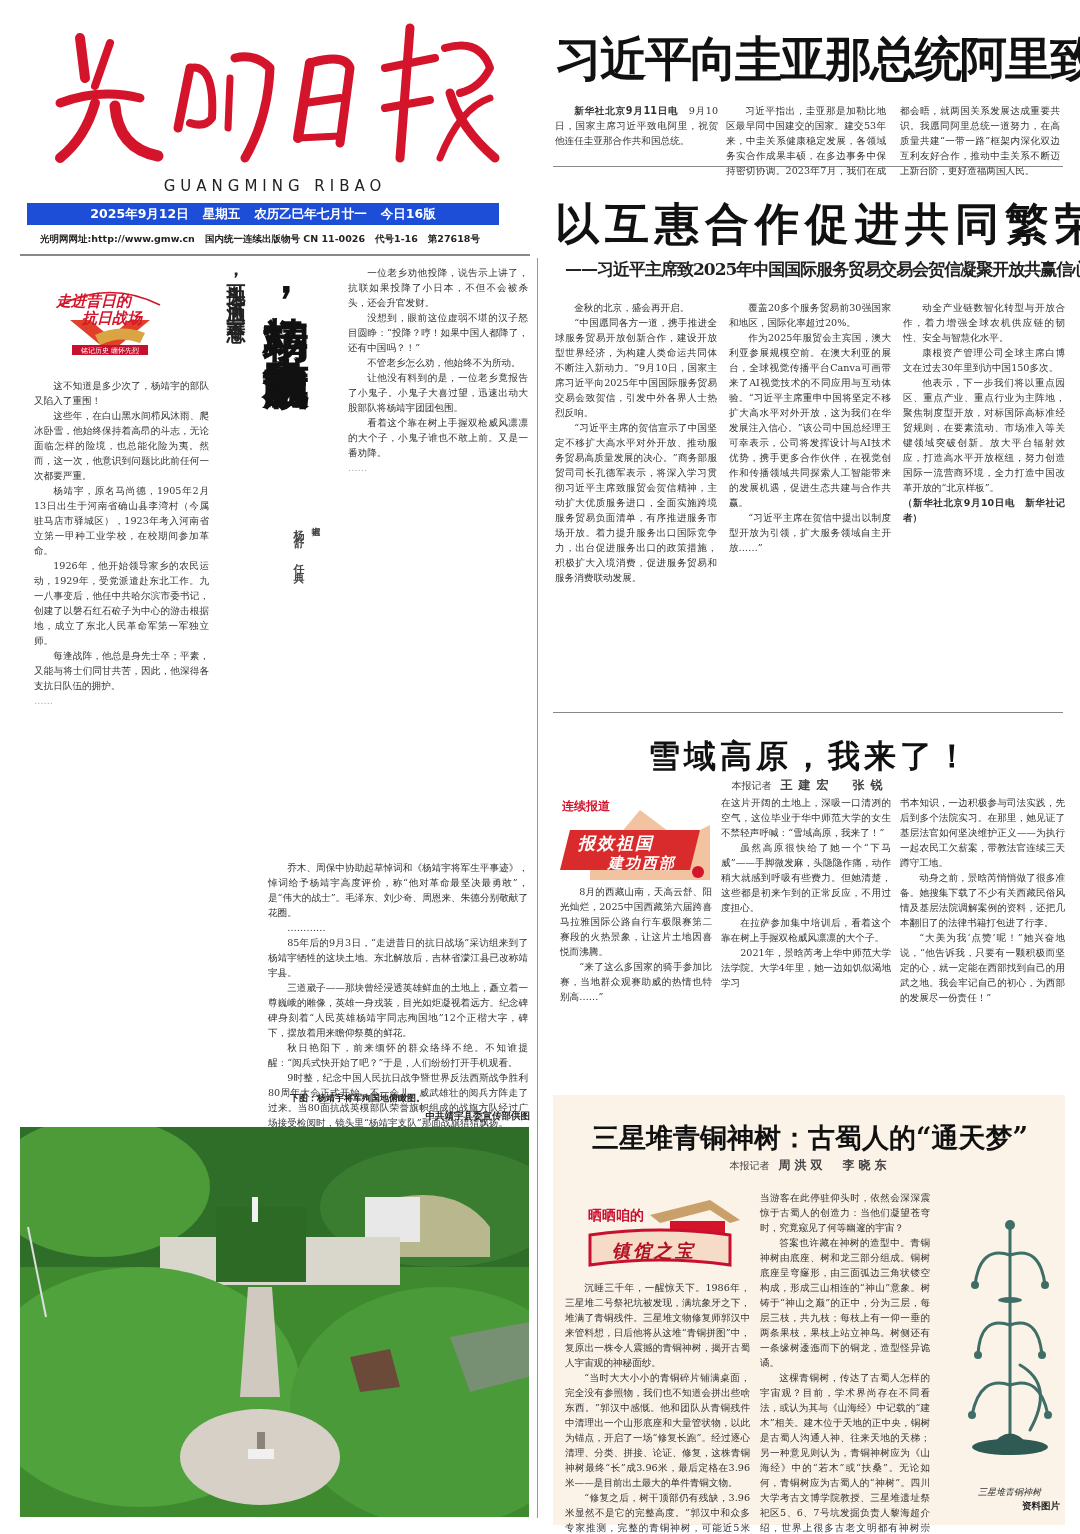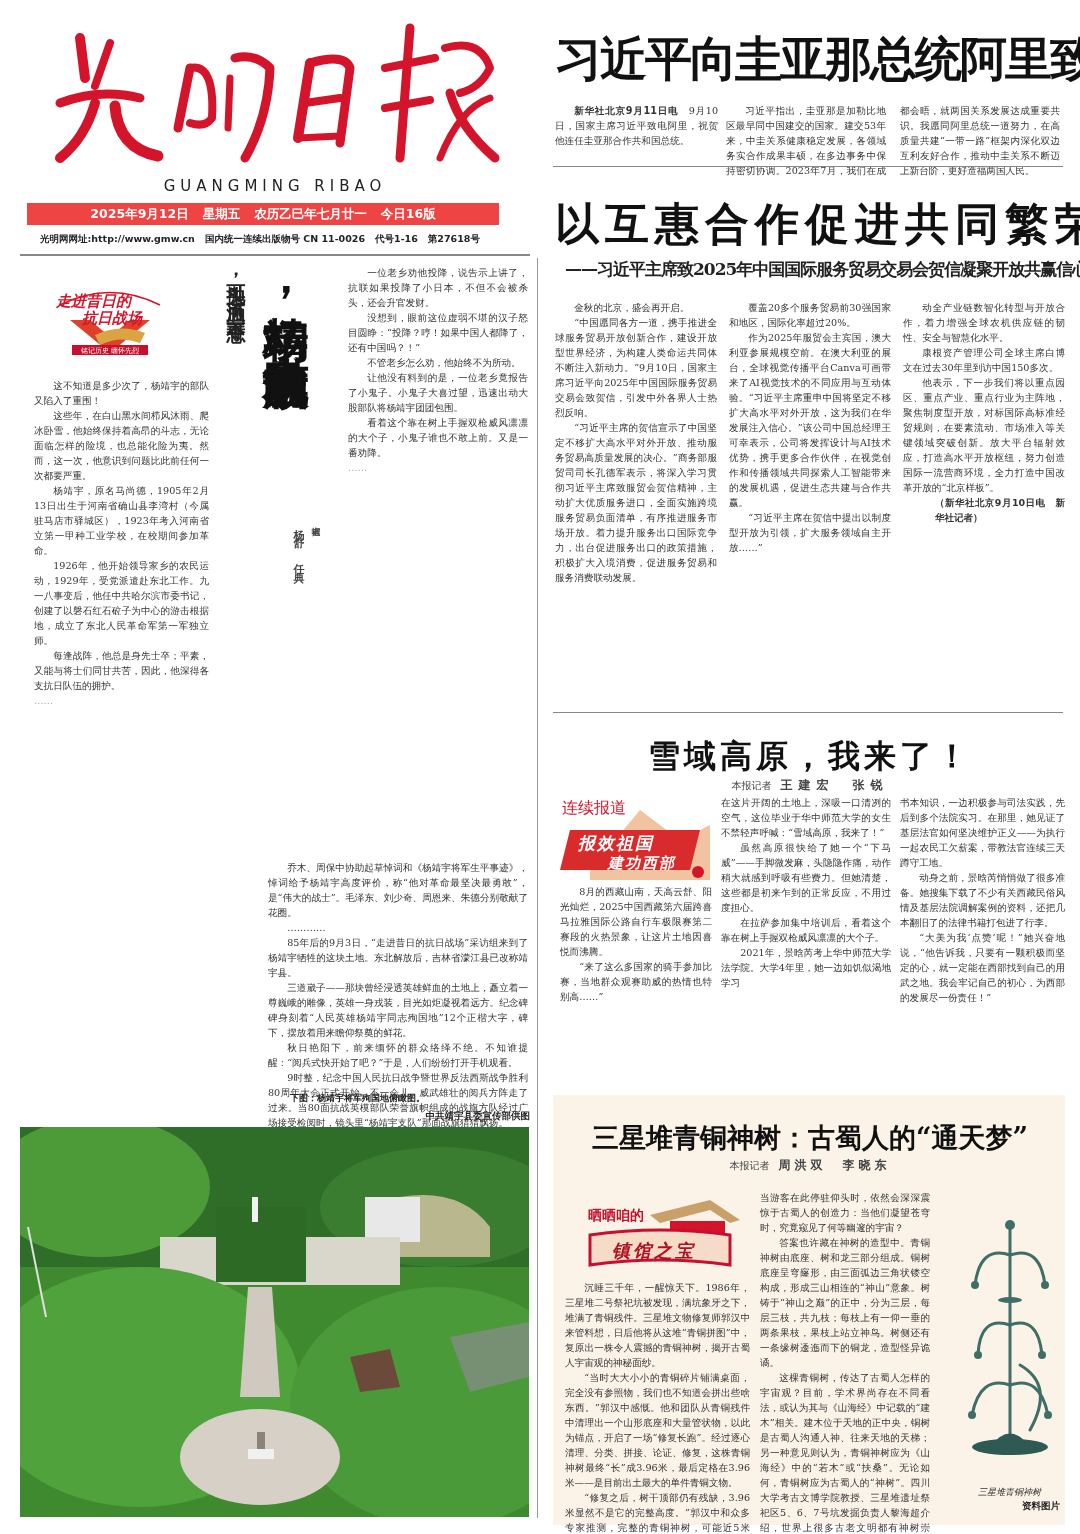--- a/index.html
+++ b/index.html
@@ -6,21 +6,21 @@
   html, body { width: 1080px; height: 1534px; background: #ffffff; overflow: hidden; }
   body { position: relative; font-family: "DejaVu Serif", serif; color: #222; }
 
   .abs { position: absolute; }
 
   
   .masthead-logo { left: 40px; top: 8px; width: 470px; height: 170px; }
   .masthead-logo svg { width: 100%; height: 100%; }
   .masthead-pinyin { left: 150px; top: 177px; width: 250px; text-align: center;
     font-family: "DejaVu Sans", sans-serif; font-size: 15px; letter-spacing: 5px; color: #222; }
-  .date-bar { left: 27px; top: 203px; width: 472px; height: 22px; background: #ef4444;
+  .date-bar { left: 27px; top: 203px; width: 472px; height: 22px; background: #1d4ed8;
     color: #fff; font-family: "DejaVu Sans", sans-serif; font-weight: bold; font-size: 12.5px;
     display: flex; align-items: center; justify-content: center; gap: 14px; }
   .info-line { left: 40px; top: 233px; width: 460px; font-family: "DejaVu Sans", sans-serif;
     font-size: 9.5px; font-weight: bold; color: #222; display: flex; gap: 10px; }
   .rule { background: #888; height: 1.5px; }
 
   
   .lead-title { left: 555px; top: 28px; width: 510px; font-family: "DejaVu Sans", sans-serif;
     font-weight: bold; font-size: 47px; letter-spacing: -2px; color: #111; white-space: nowrap; }
   .col-text { font-size: 9.6px; line-height: 15px; color: #333; text-align: justify; }
@@ -143,21 +143,21 @@
   </div>
   <div>
     <p>覆盖20多个服务贸易前30强国家和地区，国际化率超过20%。</p>
     <p>作为2025年服贸会主宾国，澳大利亚参展规模空前。在澳大利亚的展台，全球视觉传播平台Canva可画带来了AI视觉技术的不同应用与互动体验。“习近平主席重申中国将坚定不移扩大高水平对外开放，这为我们在华发展注入信心。”该公司中国总经理王可幸表示，公司将发挥设计与AI技术优势，携手更多合作伙伴，在视觉创作和传播领域共同探索人工智能带来的发展机遇，促进生态共建与合作共赢。</p>
     <p>“习近平主席在贺信中提出以制度型开放为引领，扩大服务领域自主开放……”</p>
   </div>
   <div>
     <p>动全产业链数智化转型与开放合作，着力增强全球农机供应链的韧性、安全与智慧化水平。</p>
     <p>康根资产管理公司全球主席白博文在过去30年里到访中国150多次。</p>
     <p>他表示，下一步我们将以重点园区、重点产业、重点行业为主阵地，聚焦制度型开放，对标国际高标准经贸规则，在要素流动、市场准入等关键领域突破创新。放大平台辐射效应，打造高水平开放枢纽，努力创造国际一流营商环境，全力打造中国改革开放的“北京样板”。</p>
-    <p class="endnote" style="text-indent:0;margin-left:32px;">（新华社北京9月10日电　新华社记者）</p>
+    <p class="endnote" style="text-indent:0;">（新华社北京9月10日电　新华社记者）</p>
   </div>
 </div>
 <div class="abs rule" style="left:553px; top:712px; width:510px; height:1px;"></div>
 
 <div class="abs vrule" style="left:537px; top:258px; height:1260px;"></div>
 
 <div class="abs feature-logo">
   <svg viewBox="0 0 120 72" width="120" height="72">
     <path d="M10 20 Q60 -5 110 20" fill="none" stroke="#d4142a" stroke-width="1.5"></path>
     <path d="M20 35 L60 68 L100 35 L80 35 L60 52 L40 35 Z" fill="#e0402a"></path>
@@ -236,21 +236,21 @@
 <div class="abs snow-byline">
   <span>本报记者</span>
   <b>王建宏　张锐</b>
 </div>
 <div class="abs snow-logo">
   <svg viewBox="0 0 150 80" width="150" height="80">
     <path d="M30 70 L80 10 L120 40 L150 25 L150 80 L30 80 Z" fill="#f1c3a0"></path>
     <path d="M10 30 L140 30 L130 70 L0 70 Z" fill="#d92b2b"></path>
     <circle cx="138" cy="72" r="6" fill="#d4142a"></circle>
   </svg>
-  <div style="position:absolute; left:2px; top:-2px; color:#d4142a; font-family:'DejaVu Sans',sans-serif; font-weight:normal; font-size:16px;">连续报道</div>
+  <div style="position:absolute; left:2px; top:-2px; color:#d4142a; font-family:'DejaVu Sans',sans-serif; font-weight:bold; font-size:12px;">连续报道</div>
   <div style="position:absolute; left:18px; top:32px; color:#fff; font-family:'DejaVu Sans',sans-serif; font-weight:bold; font-style:italic; font-size:17px; letter-spacing:2px;">报效祖国</div>
   <div style="position:absolute; left:48px; top:54px; color:#fff; font-family:'DejaVu Sans',sans-serif; font-weight:bold; font-style:italic; font-size:15px; letter-spacing:2px;">建功西部</div>
 </div>
 <div class="abs snow-col-a col-text">
   <p>8月的西藏山南，天高云舒、阳光灿烂，2025中国西藏第六届跨喜马拉雅国际公路自行车极限赛第二赛段的火热景象，让这片土地因喜悦而沸腾。</p>
   <p>“来了这么多国家的骑手参加比赛，当地群众观赛助威的热情也特别高……”</p>
 </div>
 <div class="abs snow-col-b col-text">
   <p style="text-indent:0;">在这片开阔的土地上，深吸一口清冽的空气，这位毕业于华中师范大学的女生不禁轻声呼喊：“雪域高原，我来了！”</p>
   <p>虽然高原很快给了她一个“下马威”——手脚微发麻，头隐隐作痛，动作稍大就感到呼吸有些费力。但她清楚，这些都是初来乍到的正常反应，不用过度担心。</p>

